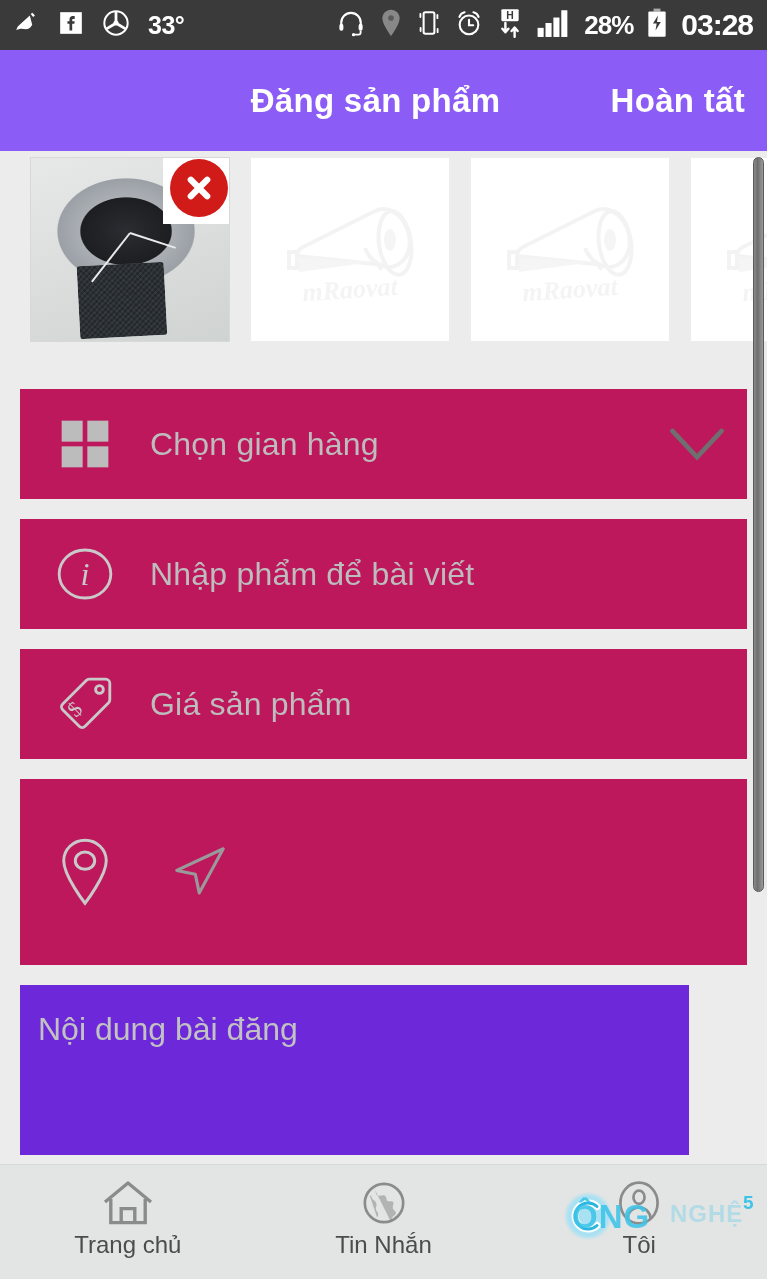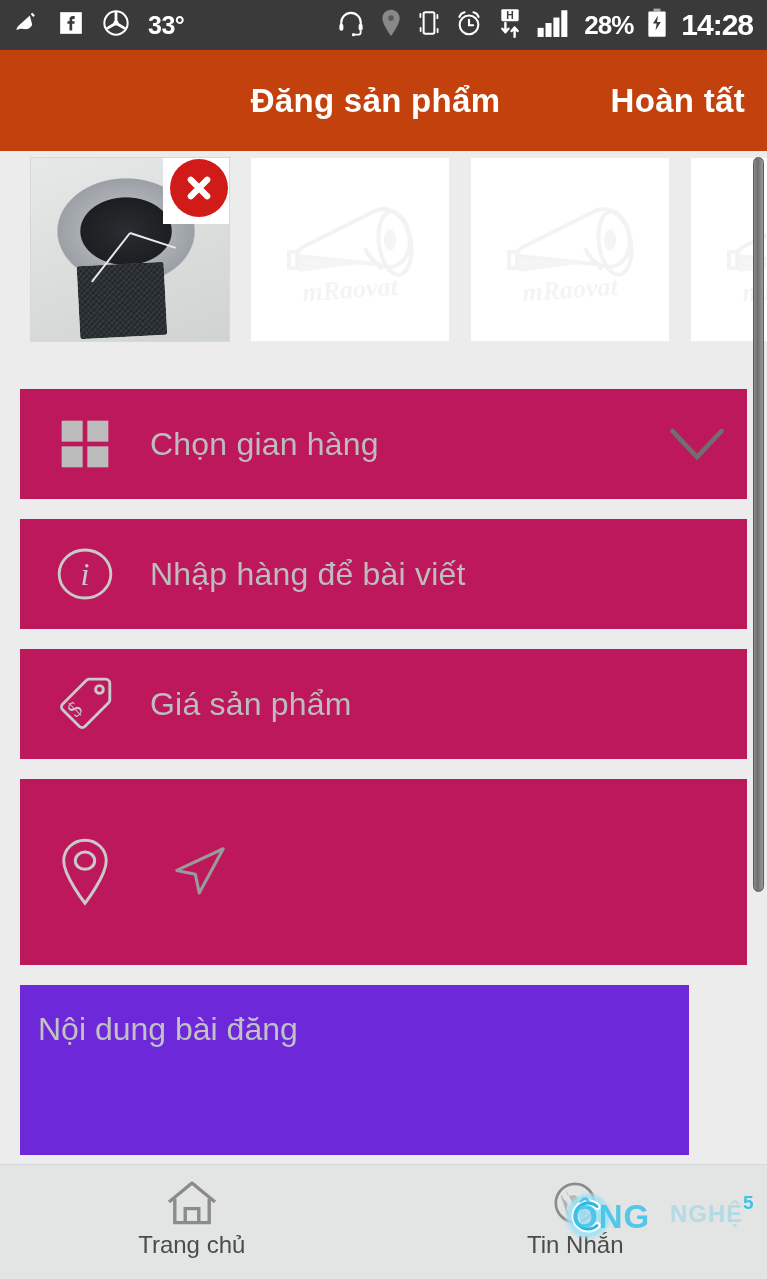--- a/index.html
+++ b/index.html
@@ -20,21 +20,21 @@
   .sb-left{ display:flex; align-items:center; gap:18px; }
   .sb-right{ display:flex; align-items:center; gap:13px; margin-left:auto; }
   .sb-temp{ font-size:25px; font-weight:bold; letter-spacing:-.5px; }
   .sb-pct{ font-size:26px; font-weight:bold; letter-spacing:-1px; }
   .sb-clock{ font-size:30px; font-weight:bold; letter-spacing:-1px; }
   .sb-ico{ display:block; }
 
   
   .header{
     position:absolute; left:0; top:50px; width:767px; height:101px;
-    background:#c2410c; display:flex; align-items:center;
+    background:#8b5cf6; display:flex; align-items:center;
   }
   .header-title{
     position:absolute; left:0; right:0; text-align:center;
     color:#fff; font-size:33px; font-weight:bold; letter-spacing:.3px;
     transform:translateX(-8px);
   }
   .header-done{
     position:absolute; right:22px; color:#fff;
     font-size:33px; font-weight:bold; letter-spacing:.3px;
   }
@@ -246,21 +246,21 @@
         </svg>
       </span>
       <span class="sb-pct">28%</span>
       <span class="sb-ico">
         <svg width="22" height="30" viewBox="0 0 18 26">
           <rect x="6" y="0.5" width="6" height="2.5" fill="#aaa"></rect>
           <rect x="1.5" y="3" width="15" height="22" rx="1" fill="#fff"></rect>
           <path d="M9.8 6.5l-4.3 7h3.2l-1 6 4.6-7.4H9z" fill="#3a3a3a"></path>
         </svg>
       </span>
-      <span class="sb-clock">14:28</span>
+      <span class="sb-clock">03:28</span>
     </div>
   </div>
 
   <div class="header">
     <div class="header-title">Đăng sản phẩm</div>
     <div class="header-done">Hoàn tất</div>
   </div>
 
   <div class="content">
 
@@ -341,21 +341,21 @@
       </div>
     </div>
 
     <div class="field f-title">
       <div class="field-icon">
         <svg width="62" height="62" viewBox="0 0 24 24">
           <ellipse cx="12" cy="12" rx="10" ry="9.3" fill="none" stroke="#c9c9c9" stroke-width="1.1"></ellipse>
           <text x="12" y="16.4" font-size="12.5" fill="#c9c9c9" text-anchor="middle" font-style="italic" font-family="Liberation Serif, serif">i</text>
         </svg>
       </div>
-      <div class="field-text">Nhập hàng để bài viết</div>
+      <div class="field-text">Nhập phẩm để bài viết</div>
     </div>
 
     <div class="field f-price">
       <div class="field-icon">
         <svg width="62" height="62" viewBox="0 0 24 24">
           <path d="M13.6 2.4H20a1.6 1.6 0 011.6 1.6v6.4a1.6 1.6 0 01-.47 1.13l-9.1 9.1a1.6 1.6 0 01-2.26 0l-6.4-6.4a1.6 1.6 0 010-2.26l9.1-9.1a1.6 1.6 0 011.13-.47z" fill="none" stroke="#c9c9c9" stroke-width="1.1"></path>
           <circle cx="17.6" cy="6.4" r="1.5" fill="none" stroke="#c9c9c9" stroke-width="1.1"></circle>
           <text x="10" y="16" font-size="8.5" fill="#c9c9c9" text-anchor="middle" font-family="Liberation Serif, serif" transform="rotate(-45 10 16)">$</text>
         </svg>
       </div>
@@ -403,20 +403,30 @@
       <div class="nav-ico">
         <svg width="50" height="46" viewBox="0 0 24 24">
           <circle cx="12" cy="12" r="10" fill="none" stroke="#8b8b8b" stroke-width="1.4"></circle>
           <path d="M7 4.5c1 1.6.4 3 1.8 3.6 1.5.6 2.6-.6 3.8.2 1 .7.3 2.2 1.4 2.7 1 .5 2.2-.4 2.8.5.6.9-.5 2-.2 3.2.3 1.2 1.8 1.3 1.6 2.6-.2 1-1.5 1.4-2 2.4-.5.9 0 1.8-.5 2.4" fill="#8b8b8b" opacity=".55"></path>
           <path d="M4.5 8c1.3.3 1 2 2.2 2.6 1.2.6 1.8 2.4 1.2 3.4-.6 1 .2 2.2.8 3 .5.7.3 1.8-.3 2.6" fill="#8b8b8b" opacity=".55"></path>
         </svg>
       </div>
       <div class="nav-label">Tin Nhắn</div>
     </div>
 
+    <div class="nav-item">
+      <div class="nav-ico">
+        <svg width="50" height="46" viewBox="0 0 24 24">
+          <ellipse cx="12" cy="12" rx="9.7" ry="10.6" fill="none" stroke="#8b8b8b" stroke-width="1.4"></ellipse>
+          <ellipse cx="12" cy="9" rx="2.9" ry="3.5" fill="none" stroke="#8b8b8b" stroke-width="1.4"></ellipse>
+          <path d="M5.9 20.3c.3-3.6 2.9-6 6.1-6s5.8 2.4 6.1 6" fill="none" stroke="#8b8b8b" stroke-width="1.4"></path>
+        </svg>
+      </div>
+      <div class="nav-label">Tôi</div>
+    </div>
   </div>
 
   <div class="watermark">
     <div class="wm-c">
       <svg width="44" height="44" viewBox="0 0 44 44">
         <path d="M31 12.5A13 13 0 1031 31.5" fill="none" stroke="#fff" stroke-width="7" stroke-linecap="round"></path>
         <path d="M31 12.5A13 13 0 1031 31.5" fill="none" stroke="#29b6e0" stroke-width="3" stroke-linecap="round"></path>
       </svg>
     </div>
     <div class="wm-text">ÔNG</div>

